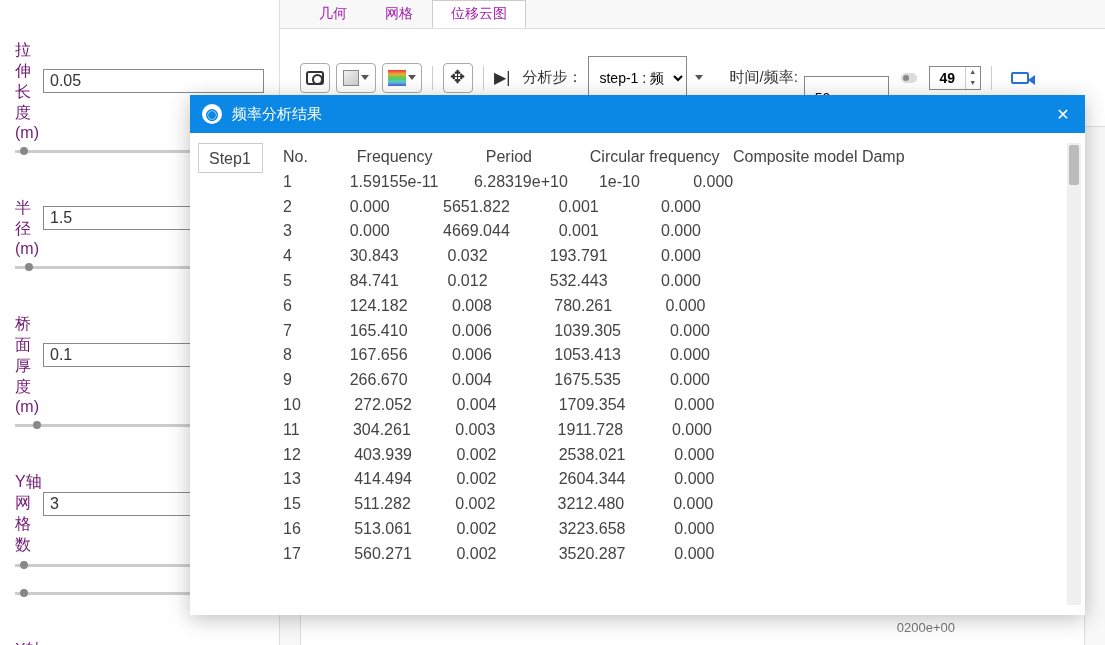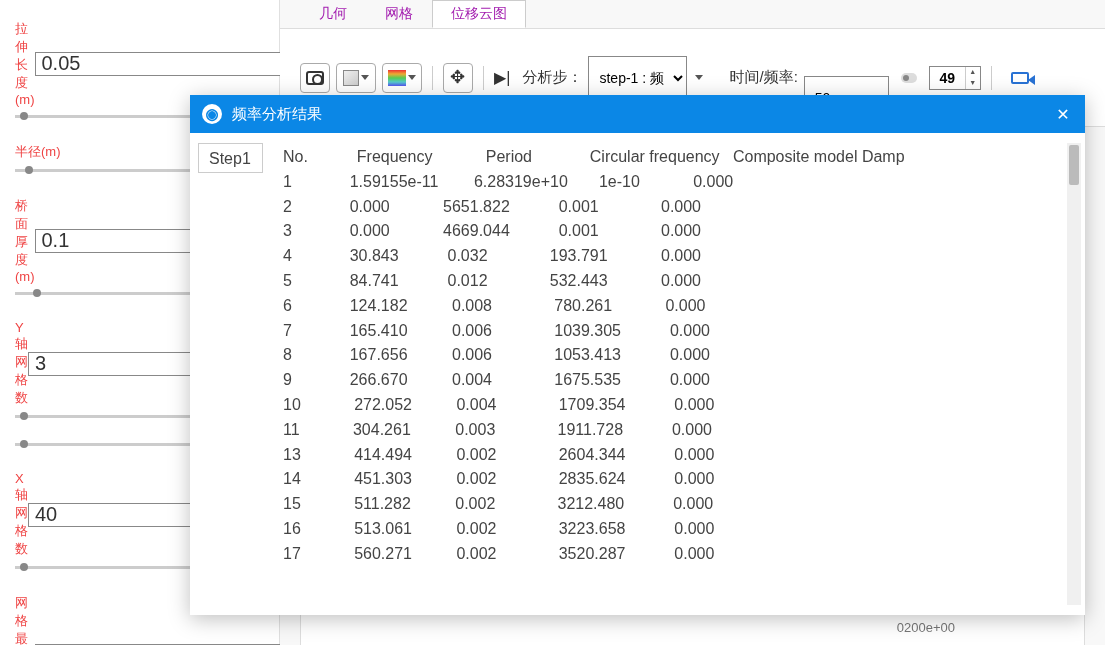--- a/index.html
+++ b/index.html
@@ -26,30 +26,31 @@
       padding: 20px 15px;
       border-right: 1px solid #e0e0e0;
     }
     .field-row {
       display: flex;
       align-items: center;
       margin-bottom: 8px;
     }
     .field-label {
       width: 95px;
-      font-size: 13px;
+      font-size: 16px;
       text-align: left;
-      color: #ef4444;
+      color: #701a75;
+      margin-top: 20px;
     }
     .field-input {
       flex: 1;
       height: 24px;
       border: 1px solid #888;
       padding: 2px 6px;
-      font-size: 20px;
+      font-size: 16px;
       color: #333;
       background: #fff;
     }
     .slider-track {
       width: 100%;
       height: 3px;
       background: #ccc;
       position: relative;
       margin-bottom: 25px;
       margin-top: 2px;
@@ -380,20 +381,21 @@
   <div id="fields-container">
       <div class="field-row">
         <span class="field-label">拉伸长度(m)</span>
         <input class="field-input" value="0.05" style="">
       </div>
       <div class="slider-track">
         <div class="slider-thumb" style="left:5px"></div>
       </div>
       <div class="field-row">
         <span class="field-label">半径(m)</span>
+        <input class="field-input" value="1.5" style="">
       </div>
       <div class="slider-track">
         <div class="slider-thumb" style="left:10px"></div>
       </div>
       <div class="field-row">
         <span class="field-label">桥面厚度(m)</span>
         <input class="field-input" value="0.1" style="">
       </div>
       <div class="slider-track">
         <div class="slider-thumb" style="left:18px"></div>
@@ -502,22 +504,22 @@
           <div class="results-row">2             0.000            5651.822           0.001              0.000</div>
           <div class="results-row">3             0.000            4669.044           0.001              0.000</div>
           <div class="results-row">4             30.843           0.032              193.791            0.000</div>
           <div class="results-row">5             84.741           0.012              532.443            0.000</div>
           <div class="results-row">6             124.182          0.008              780.261            0.000</div>
           <div class="results-row">7             165.410          0.006              1039.305           0.000</div>
           <div class="results-row">8             167.656          0.006              1053.413           0.000</div>
           <div class="results-row">9             266.670          0.004              1675.535           0.000</div>
           <div class="results-row">10            272.052          0.004              1709.354           0.000</div>
           <div class="results-row">11            304.261          0.003              1911.728           0.000</div>
+          <div class="results-row">12            403.939          0.002              2538.021           0.000</div>
           <div class="results-row">13            414.494          0.002              2604.344           0.000</div>
-          <div class="results-row">14            451.303          0.002              2835.624           0.000</div>
           <div class="results-row">15            511.282          0.002              3212.480           0.000</div>
           <div class="results-row">16            513.061          0.002              3223.658           0.000</div>
           <div class="results-row">17            560.271          0.002              3520.287           0.000</div>
         </div>
     </div>
     <div class="scroll-track">
       <div class="scroll-thumb"></div>
     </div>
   </div>
 </div>

